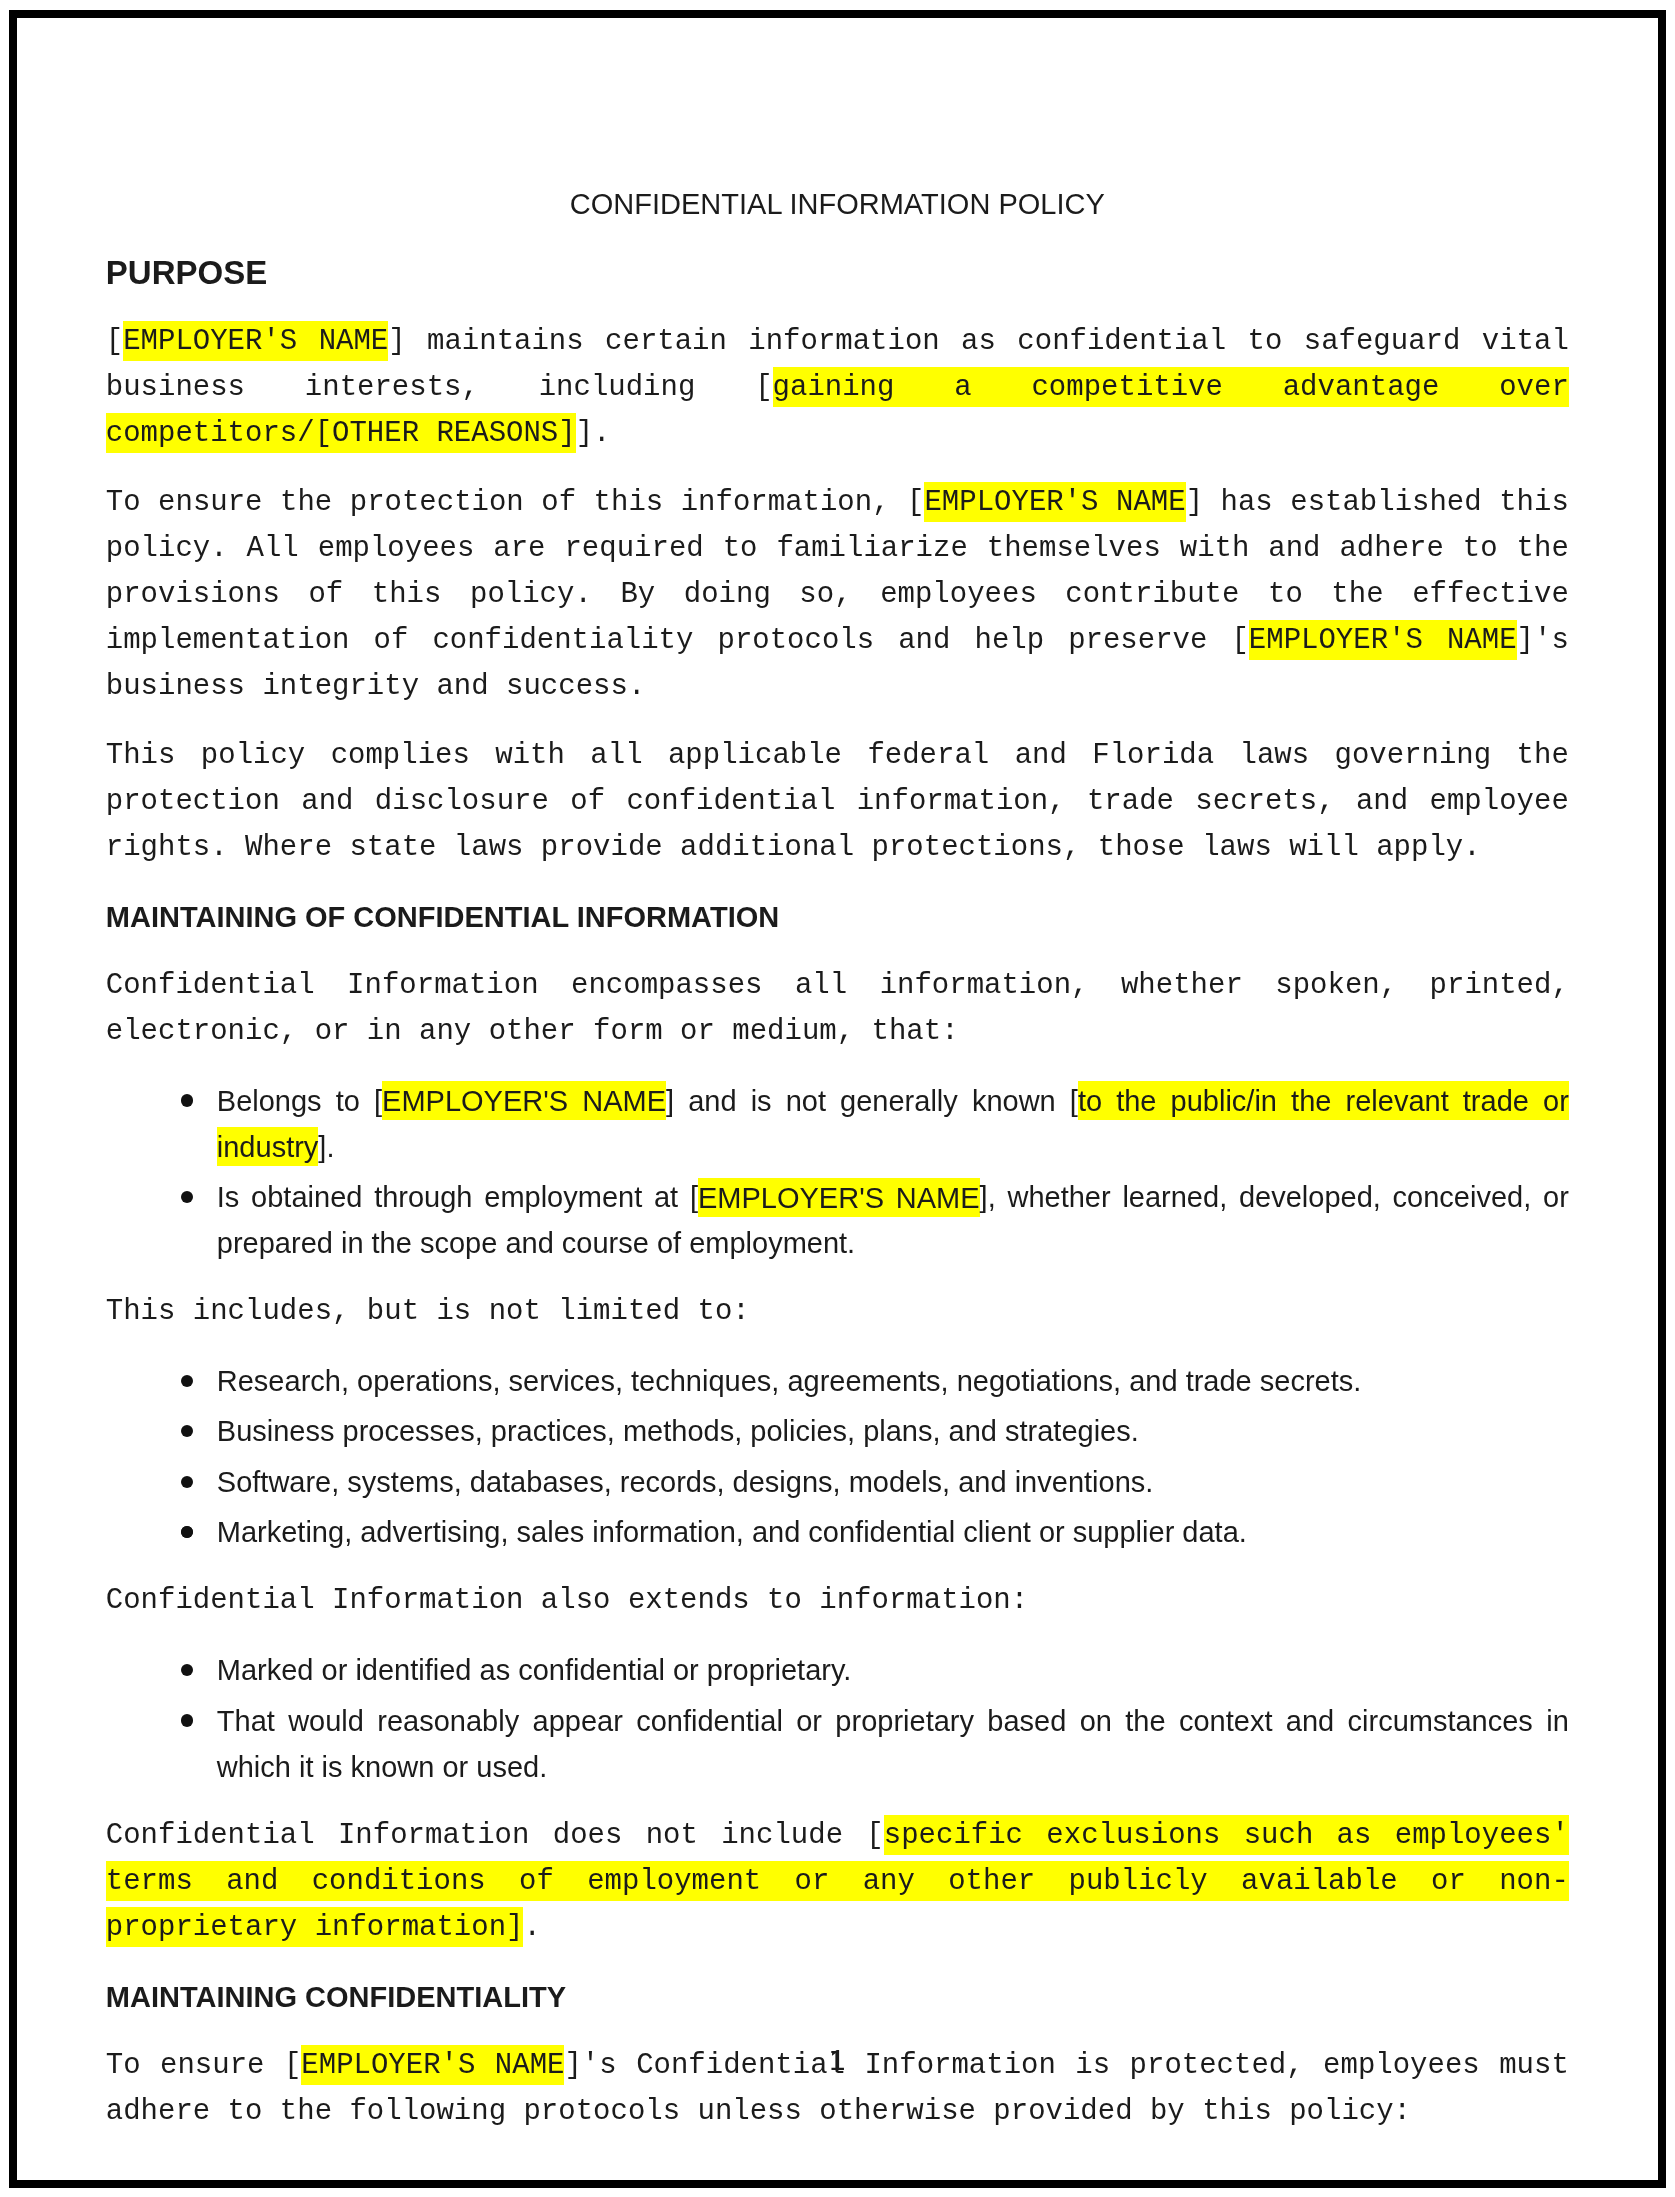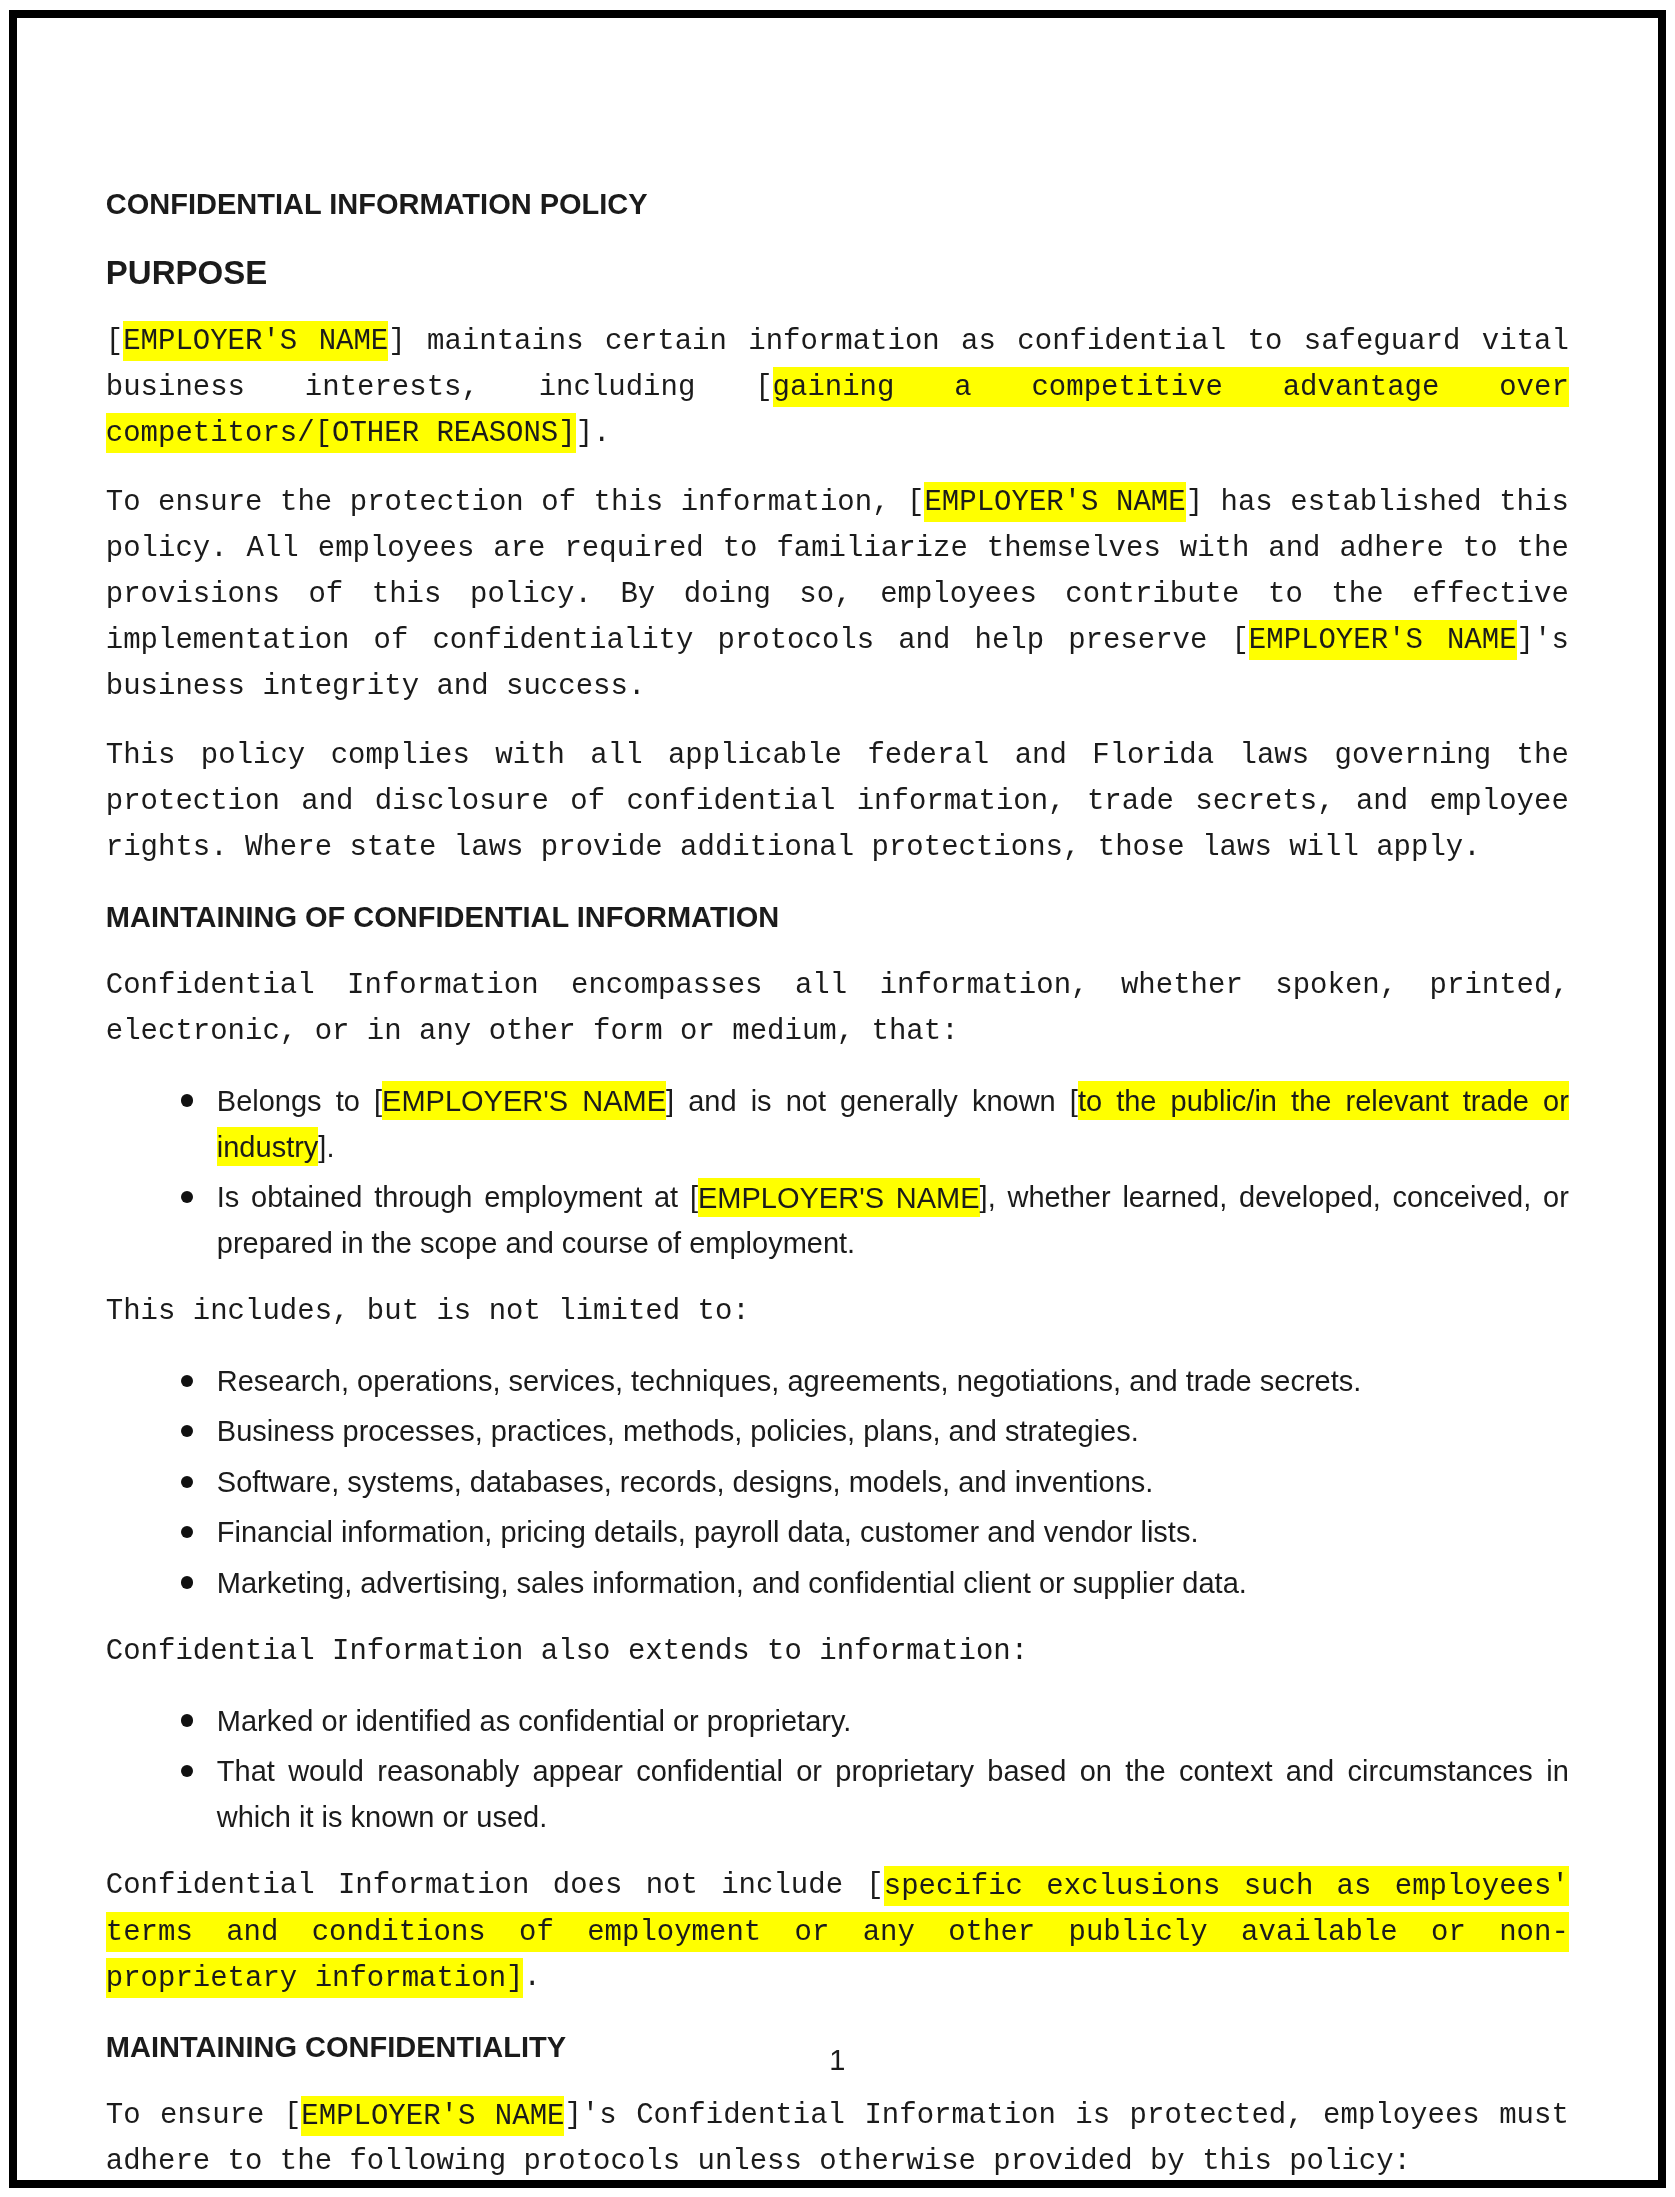--- a/index.html
+++ b/index.html
@@ -22,22 +22,22 @@
     border: 8px solid #000000;
     box-sizing: border-box;
     background: #ffffff;
   }
   .content {
     position: absolute;
     top: 0; left: 0; right: 0;
     padding: 163px 89px 0 89px;
   }
   .doc-title {
-    text-align: left;
-    font-weight: bold;
+    text-align: center;
+    font-weight: normal;
     margin: 0 0 23px 0;
   }
   .heading {
     font-weight: bold;
     margin: 0 0 23px 0;
   }
   p.body-par {
     margin: 0 0 23px 0;
     text-align: justify;
     font-family: Liberation Mono, monospace;
@@ -116,21 +116,20 @@
       <li class="bullet-item">
         <span class="bullet-dot"></span>
         <span>Business processes, practices, methods, policies, plans, and strategies.</span>
       </li>
       <li class="bullet-item">
         <span class="bullet-dot"></span>
         <span>Software, systems, databases, records, designs, models, and inventions.</span>
       </li>
       <li class="bullet-item">
         <span class="bullet-dot"></span>
-        <span>Financial information, pricing details, payroll data, customer and vendor lists.</span>
       </li>
       <li class="bullet-item">
         <span class="bullet-dot"></span>
         <span>Marketing, advertising, sales information, and confidential client or supplier data.</span>
       </li>
     </ul>
 
     <p class="body-par">Confidential Information also extends to information:</p>
 
     <ul class="bullet-list">

